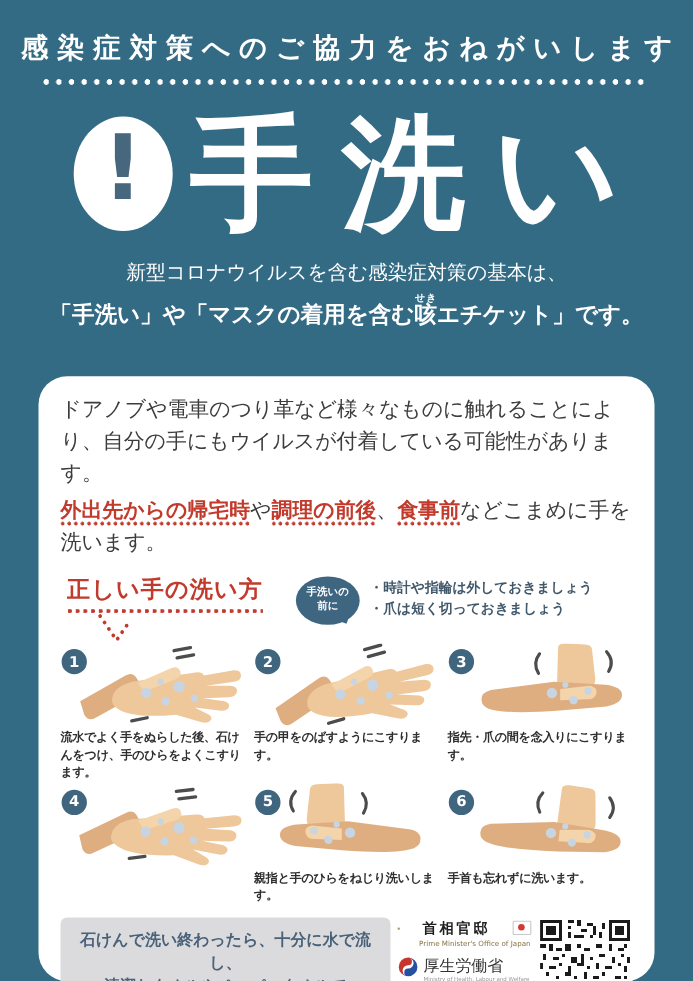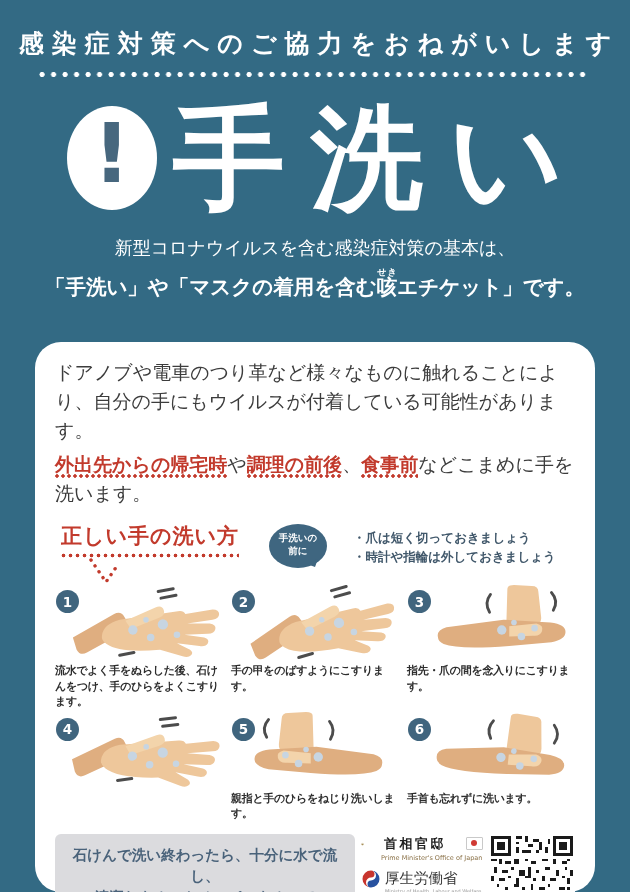--- a/index.html
+++ b/index.html
@@ -31,21 +31,21 @@
       background-image:radial-gradient(circle at 2px 2px,#C23A2C 1.5px,transparent 1.9px);
       background-position:left bottom;background-size:6px 4px;background-repeat:repeat-x;font-family:Liberation Serif, serif;}
   
   .method-row{display:flex;align-items:flex-start;margin-top:14px;position:relative;height:54px;}
   .method-heading-wrap{position:relative;margin-left:6px;flex:0 0 auto;}
   .method-heading{color:#C23A2C;font-size:21px;font-weight:bold;letter-spacing:1px;padding-bottom:8px;
       display:inline-block;white-space:nowrap;
       background-image:radial-gradient(circle at 2.5px 2.5px,#C23A2C 1.7px,transparent 2.1px);
       background-position:left bottom;background-size:7px 5px;background-repeat:repeat-x;}
   .arrow{position:absolute;left:26px;top:36px;}
-  .prewash{display:flex;align-items:flex-end;margin-left:30px;gap:26px;margin-top:2px;font-family:Liberation Mono, monospace;}
+  .prewash{display:flex;align-items:flex-start;margin-left:30px;gap:9px;margin-top:2px;}
   .bubble{width:58px;height:44px;background:#3F6680;border-radius:50%;color:#fff;font-size:9.5px;
       font-weight:bold;display:flex;flex-direction:column;align-items:center;justify-content:center;
       line-height:1.35;position:relative;flex:0 0 auto;}
   .bubble::after{content:"";position:absolute;right:6px;bottom:-5px;width:0;height:0;
       border:6px solid transparent;border-top-color:#3F6680;transform:rotate(-25deg);}
   .tips{color:#41586B;font-size:12.5px;font-weight:bold;line-height:19px;}
   
   .steps{display:grid;grid-template-columns:1fr 1fr 1fr;column-gap:8px;margin-top:6px;}
   .step{position:relative;padding-top:4px;}
   .step-num{position:absolute;left:1px;top:8px;width:23px;height:23px;border-radius:50%;background:#40657E;
@@ -144,22 +144,22 @@
         <svg class="arrow" width="44" height="30" viewBox="0 0 44 30">
           <path d="M4 2 L19 24 L30 8" fill="none" stroke="#C23A2C" stroke-width="3.4" stroke-linecap="round" stroke-dasharray="0.1 7"></path>
         </svg>
       </div>
       <div class="prewash">
         <div class="bubble">
           <span>手洗いの</span>
           <span>前に</span>
         </div>
         <div class="tips">
+          <div>・時計や指輪は外しておきましょう</div>
           <div>・爪は短く切っておきましょう</div>
-          <div>・時計や指輪は外しておきましょう</div>
         </div>
       </div>
     </div>
 
     <div class="steps">
 
       <div class="step">
         <div class="step-num">1</div>
         <div class="step-art">
           <svg width="150" height="75" viewBox="0 0 160 80">

